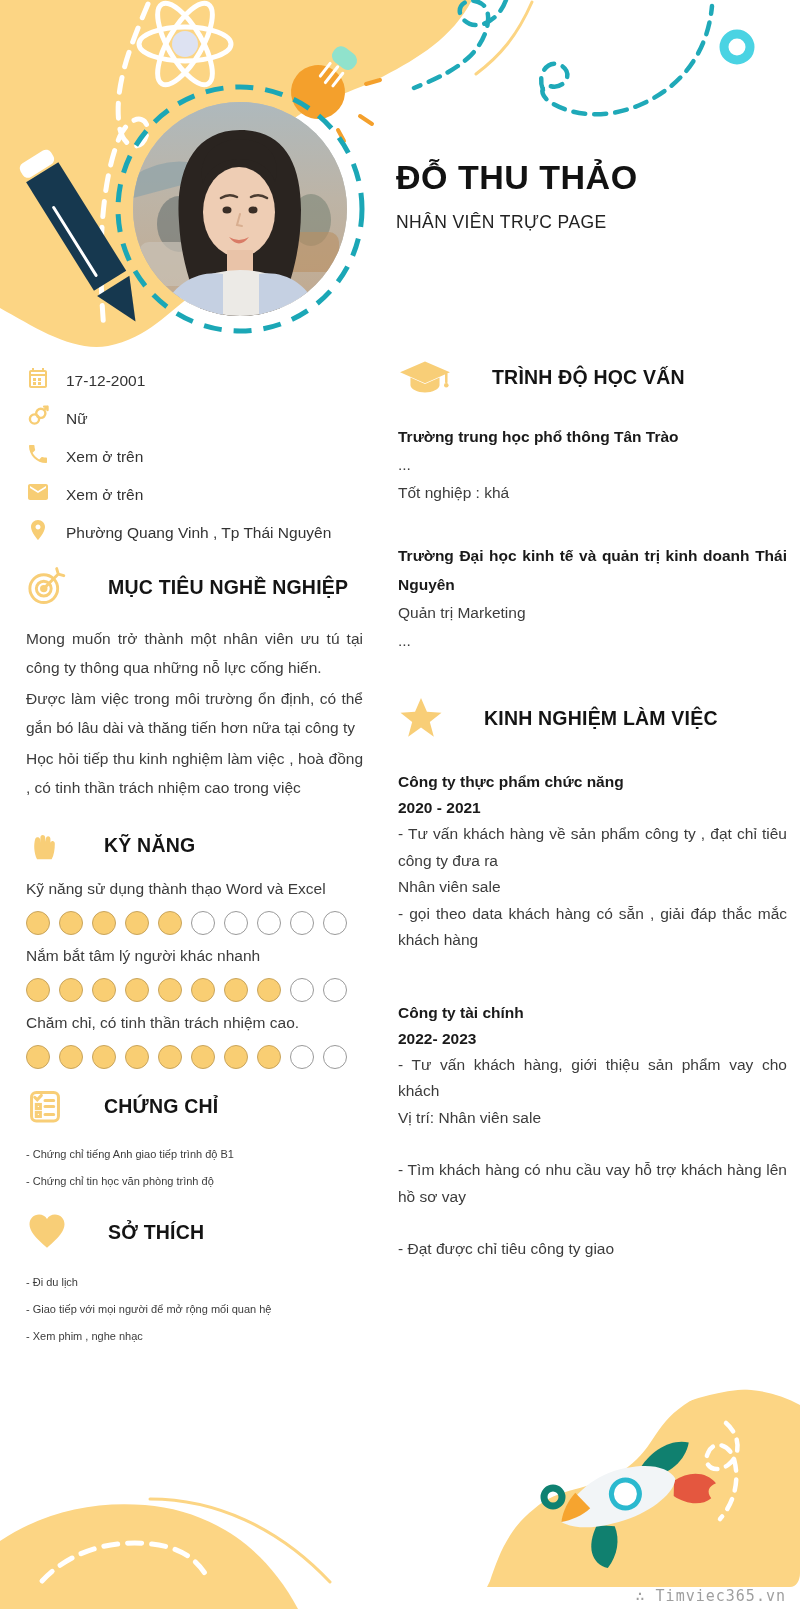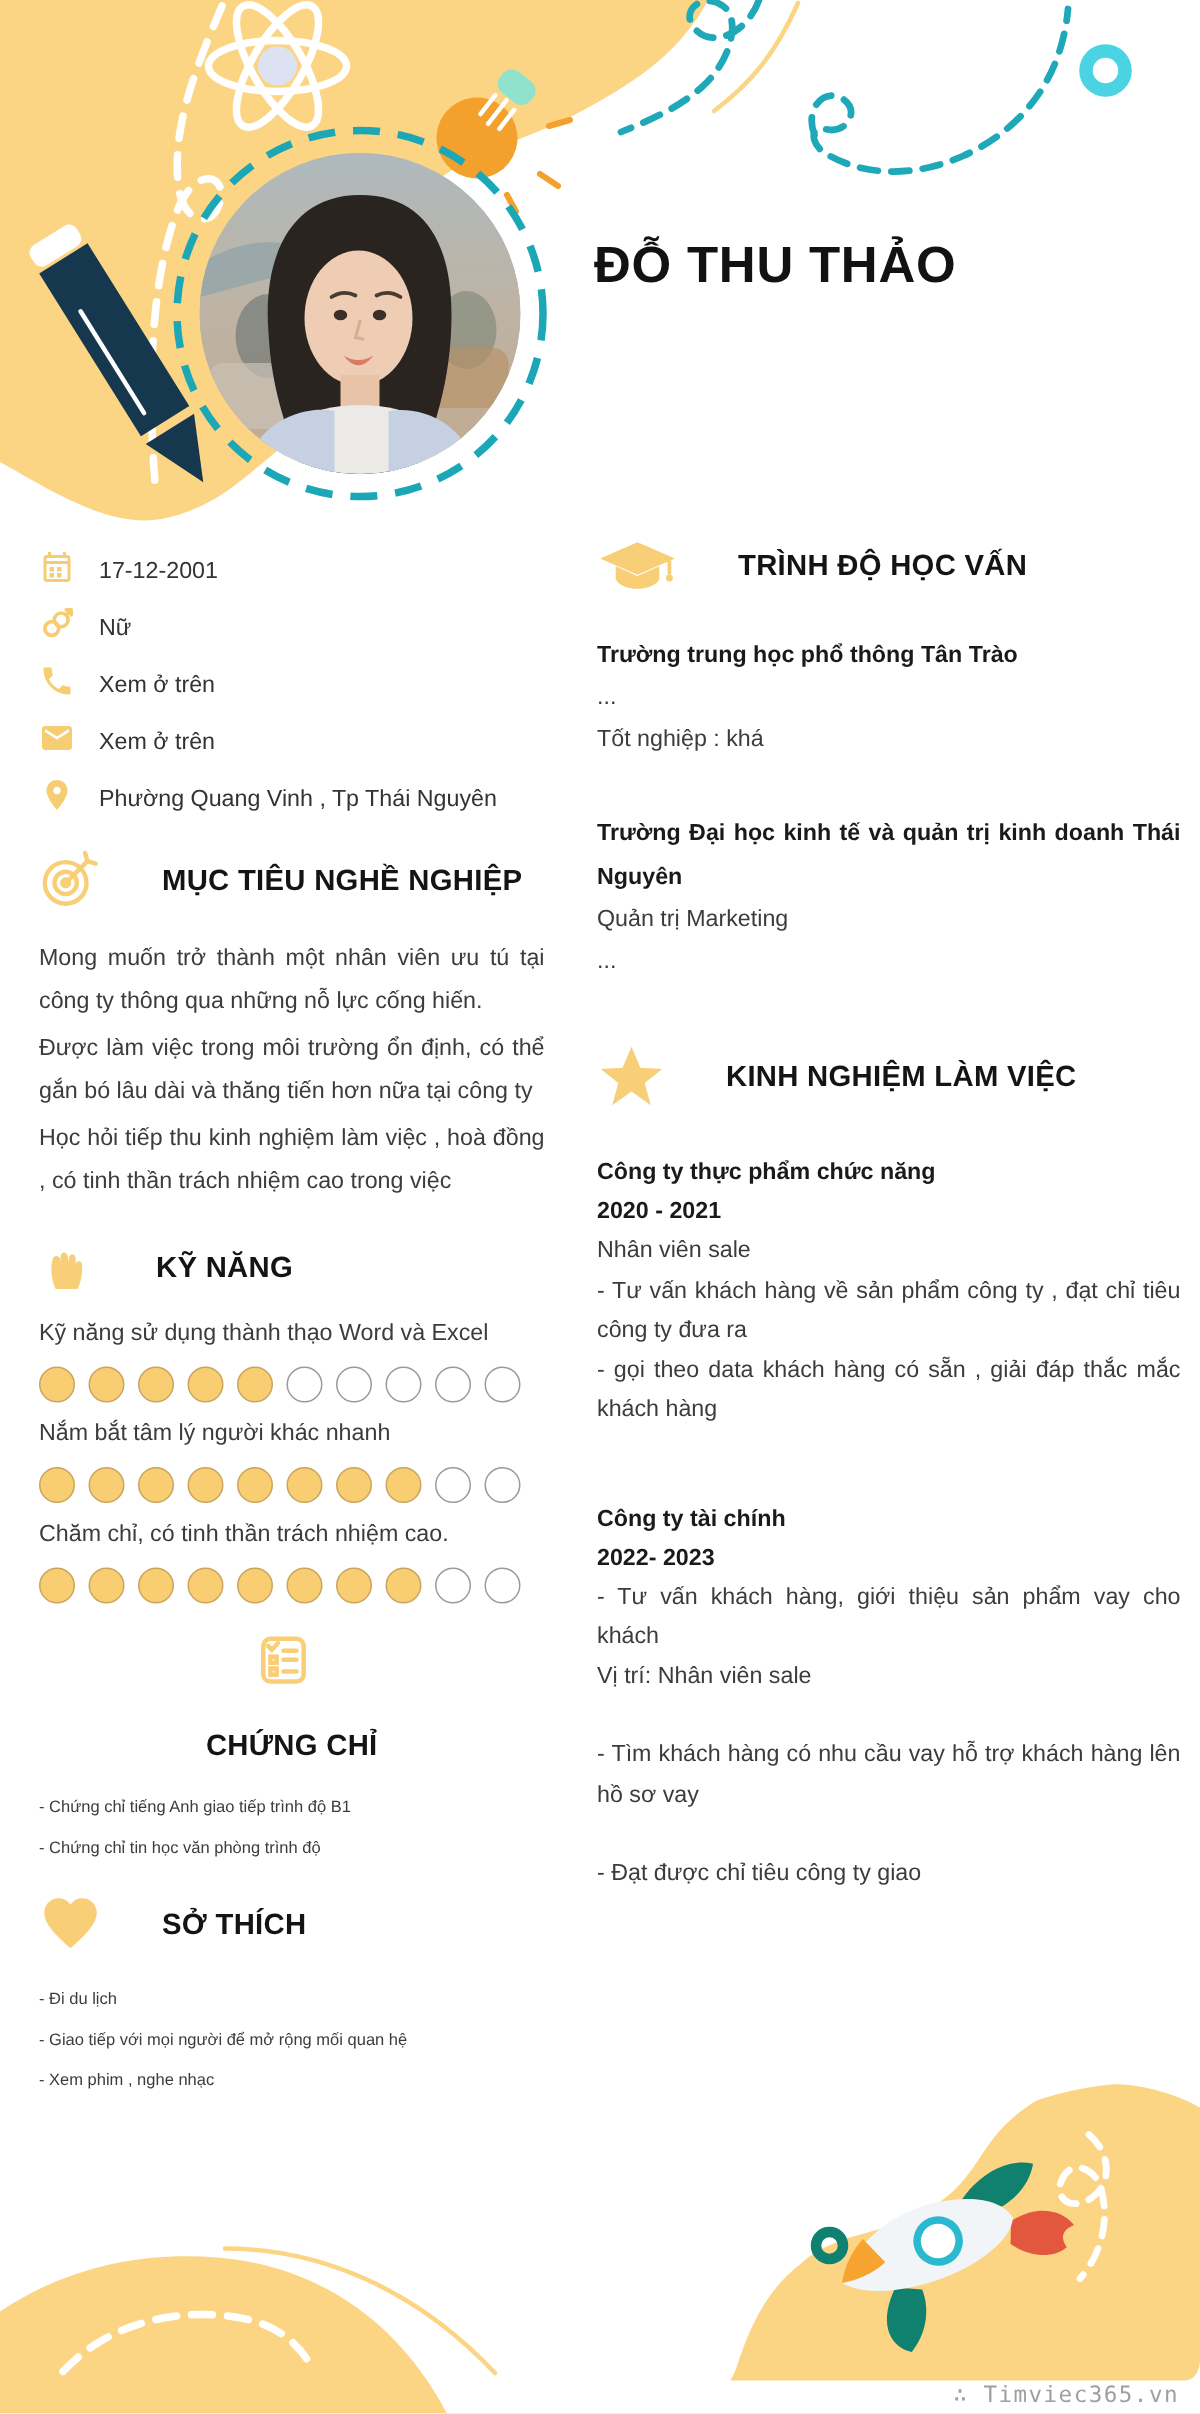--- a/index.html
+++ b/index.html
@@ -147,20 +147,21 @@
         <rect x="94" y="148" width="26" height="26" fill="#E9C3A8"></rect>
         <ellipse cx="107" cy="204" rx="62" ry="36" fill="#ECEAE6"></ellipse>
         <path d="M28,214 C38,178 70,168 90,172 L90,214 Z" fill="#C5D0E2"></path>
         <path d="M186,214 C178,180 148,168 126,172 L126,214 Z" fill="#C5D0E2"></path>
       </svg>
     </div>
   </div>
 
   <div class="name-block">
     <h1 class="name">ĐỖ THU THẢO</h1>
+    <p class="role">NHÂN VIÊN TRỰC PAGE</p>
   </div>
 
   <div class="left-col">
 
     <div class="info-row">
       <span class="info-icon">
         <svg viewBox="0 0 24 24" width="24" height="24" fill="currentColor">
             <path d="M19,4h-1V2h-2v2H8V2H6v2H5C3.9,4,3,4.9,3,6v14c0,1.1,0.9,2,2,2h14c1.1,0,2-0.9,2-2V6C21,4.9,20.1,4,19,4z M19,20H5V10h14V20z M19,8H5V6h14V8z M7,12h3v3H7V12z M12,12h3v3h-3V12z M7,16h3v3H7V16z M12,16h3v3h-3V16z"></path>
           </svg>
       </span>
@@ -265,21 +266,21 @@
           <span class="dot filled"></span>
           <span class="dot filled"></span>
           <span class="dot filled"></span>
           <span class="dot filled"></span>
           <span class="dot filled"></span>
           <span class="dot"></span>
           <span class="dot"></span>
         </div>
     </div>
 
-    <div class="sec-head" style="margin-top:18px;flex-direction:column;">
+    <div class="sec-head" style="margin-top:18px;">
       <span class="sec-icon">
         <svg viewBox="0 0 24 24" width="38" height="38" fill="none" stroke="currentColor" stroke-width="1.9" stroke-linecap="round">
             <rect x="3.5" y="3.5" width="17" height="18" rx="3"></rect>
             <path d="M5.5,6.5 l1.6,1.6 l2.6,-2.8"></path>
             <rect x="6.5" y="11" width="2.6" height="2.6"></rect>
             <rect x="6.5" y="16" width="2.6" height="2.6"></rect>
             <path d="M12,8.5 h5.5 M12,12.3 h5.5 M12,17.3 h5.5"></path>
           </svg>
       </span>
       <h2 class="sec-title">CHỨNG CHỈ</h2>
@@ -331,22 +332,22 @@
         <svg viewBox="0 0 24 24" width="46" height="46" fill="currentColor">
             <polygon points="12,1.5 15.1,8.8 22.7,9.2 16.6,14.1 18.7,21.8 12,17 5.3,21.8 7.4,14.1 1.3,9.2 8.9,8.8"></polygon>
           </svg>
       </span>
       <h2 class="sec-title">KINH NGHIỆM LÀM VIỆC</h2>
     </div>
 
     <div class="xp-entry">
       <p class="xp-company">Công ty thực phẩm chức năng</p>
       <p class="xp-period">2020 - 2021</p>
+      <p class="xp-line">- Tư vấn khách hàng về sản phẩm công ty , đạt chỉ tiêu công ty đưa ra</p>
       <p class="xp-line">Nhân viên sale</p>
-      <p class="xp-line">- Tư vấn khách hàng về sản phẩm công ty , đạt chỉ tiêu công ty đưa ra</p>
       <p class="xp-line">- gọi theo data khách hàng có sẵn , giải đáp thắc mắc khách hàng</p>
     </div>
 
     <div class="xp-entry" style="margin-top:46px;">
       <p class="xp-company">Công ty tài chính</p>
       <p class="xp-period">2022- 2023</p>
       <p class="xp-line">- Tư vấn khách hàng, giới thiệu sản phẩm vay cho khách</p>
       <p class="xp-line">Vị trí: Nhân viên sale</p>
       <p class="xp-line gap-top">- Tìm khách hàng có nhu cầu vay hỗ trợ khách hàng lên hồ sơ vay</p>
       <p class="xp-line gap-top">- Đạt được chỉ tiêu công ty giao</p>

